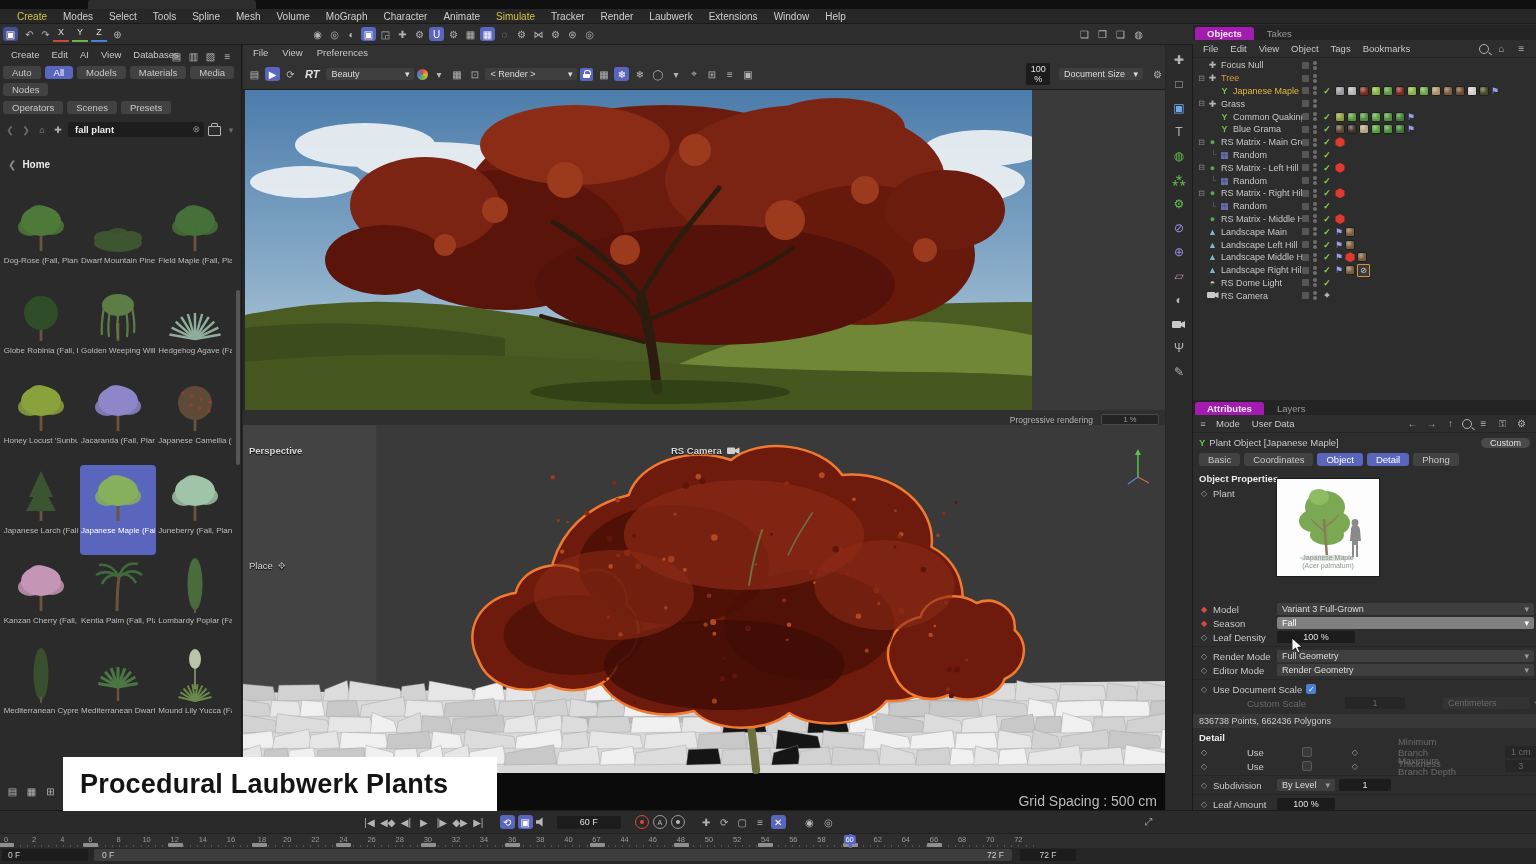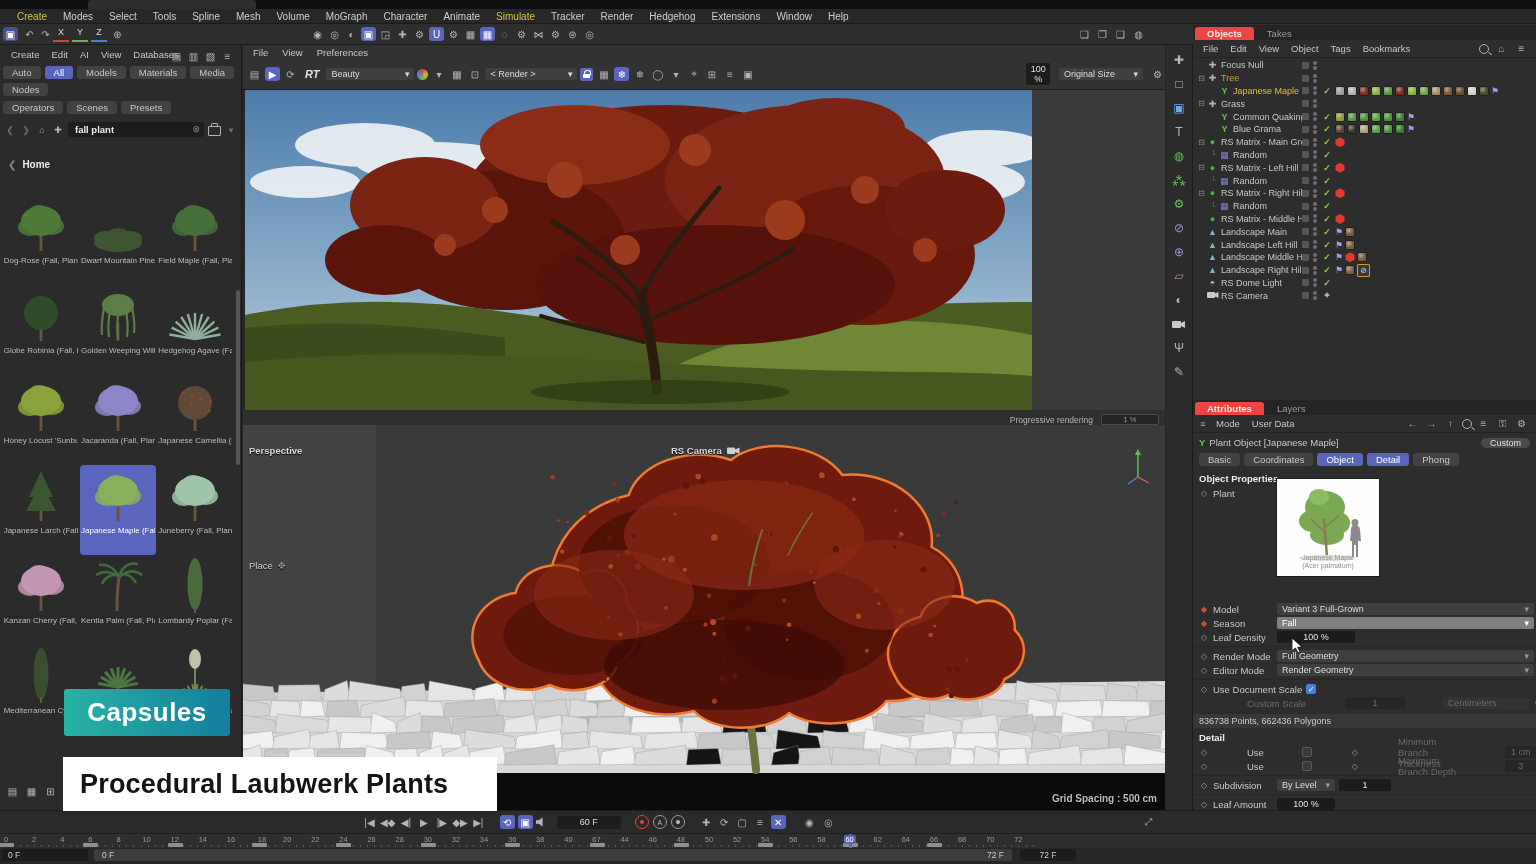--- a/index.html
+++ b/index.html
@@ -109,21 +109,21 @@
 
   
   .palette{left:1166px;top:45px;width:27px;height:765px;background:#2b2b2b;border-right:1px solid #1a1a1a;
            display:flex;flex-direction:column;align-items:center;padding-top:6px;box-sizing:border-box;gap:7px;}
   .palette .ic{width:19px;height:17px;font-size:12px;}
 
   
   .ompanel{left:1193px;top:25px;width:343px;height:375px;background:#2d2d2d;box-sizing:border-box;}
   .tabstrip{height:15px;background:#242424;display:flex;align-items:flex-end;gap:1px;padding-left:2px;}
   .tab{padding:1px 12px;font-size:9.5px;color:#9a9a9a;border-radius:3px 3px 0 0;}
-  .tab.active{background:#ef4444;color:#ececec;font-weight:bold;}
+  .tab.active{background:#a21caf;color:#ececec;font-weight:bold;}
   .panelmenu{height:15px;display:flex;align-items:center;gap:1px;padding:1px 4px;border-bottom:1px solid #242424;}
   .panelmenu .mi{padding:0 6px;font-size:9.5px;color:#c9c9c9;}
   .panelmenu .spacer{flex:1;}
   .omrows{padding-top:1px;}
   .om-row{display:flex;align-items:center;height:12.8px;font-size:9px;}
   .om-left{display:flex;align-items:center;min-width:0;flex:1;}
   .om-right{display:flex;align-items:center;flex:none;width:234px;gap:2px;}
   .om-ic{width:13px;text-align:center;flex:none;font-size:9px;}
   .om-name{white-space:nowrap;overflow:hidden;margin-left:2px;}
   .exp{color:#8a8a8a;font-size:8px;width:9px;flex:none;text-align:center;}
@@ -183,21 +183,21 @@
       <span class="mi">Tools</span>
       <span class="mi">Spline</span>
       <span class="mi">Mesh</span>
       <span class="mi">Volume</span>
       <span class="mi">MoGraph</span>
       <span class="mi">Character</span>
       <span class="mi">Animate</span>
       <span class="mi hl">Simulate</span>
       <span class="mi">Tracker</span>
       <span class="mi">Render</span>
-      <span class="mi">Hedgehog</span>
+      <span class="mi">Laubwerk</span>
       <span class="mi">Extensions</span>
       <span class="mi">Window</span>
       <span class="mi">Help</span>
     </div>
 
   <div class="abs toolbar row">
     <span class="ic" style="margin-left:3px;background:#46508f;color:#fff;">▣</span>
     <span class="row" style="gap:1px;margin-left:4px;">
         <span class="ic">↶</span>
         <span class="ic">↷</span>
@@ -512,21 +512,21 @@
           <span class="ic">❄</span>
           <span class="ic">◯</span>
           <span class="ic">▾</span>
           <span class="ic">⌖</span>
           <span class="ic">⊞</span>
           <span class="ic">≡</span>
           <span class="ic">▣</span>
         </span>
       <span class="darkbox" style="width:46px;margin-left:268px;">100 %</span>
       <span class="select" style="width:84px;margin-left:6px;">
-        <span>Original Size</span>
+        <span>Document Size</span>
           <span>▾</span>
       </span>
       <span class="row" style="margin-left:4px;font-size:13px;">
           <span class="ic">⚙</span>
         </span>
     </div>
   </div>
 
   <div class="abs rightgap"></div>
   <svg class="abs renderimg" viewBox="0 0 787 320" preserveAspectRatio="none">
@@ -834,21 +834,21 @@
       <span>RS Camera</span>
       <svg width="13" height="9">
           <rect x="0" y="1.5" width="8" height="6.5" rx="1" fill="#cfcfcf"></rect>
           <path d="M8 3.5 L12.5 1.5 V8 L8 6Z" fill="#cfcfcf"></path>
         </svg>
     </span>
     <span class="pv-label" style="left:6px;top:135px;font-weight:normal;display:flex;gap:5px;">
       <span>Place</span>
       <span style="color:#9a9a9a;">✥</span>
     </span>
-    <span class="pv-label" style="right:8px;top:368px;font-weight:bold;color:#bdbdbd;font-size:10px;">Grid Spacing : 500 cm</span>
+    <span class="pv-label" style="right:8px;top:368px;font-weight:normal;color:#bdbdbd;font-size:14px;">Grid Spacing : 500 cm</span>
   </div>
 
   <div class="abs transport row">
     <span class="row" style="gap:3px;margin-left:362px;">
         <span class="ic">|◀</span>
         <span class="ic">◀◆</span>
         <span class="ic">◀|</span>
         <span class="ic">▶</span>
         <span class="ic">|▶</span>
         <span class="ic">◆▶</span>
@@ -1469,19 +1469,18 @@
       </div>
       <div class="divider"></div>
       <div class="arow">
         <span class="diam">◇</span>
         <span class="alabel">Leaf Amount</span>
         <span class="darkbox" style="width:58px;">100 %</span>
       </div>
     </div>
   </div>
 
-  <div class="abs capsules">Capsules</div>
   <div class="abs banner">Procedural Laubwerk Plants</div>
 
   <svg class="abs" style="left:1292px;top:638px;pointer-events:none;" width="12" height="16">
     <polygon points="0,0 0,13 3.5,10 6,15 8,14 5.7,9.3 10,9" fill="#fff" stroke="#000" stroke-width="0.8"></polygon>
   </svg>
 </div>
 
 </body></html>

